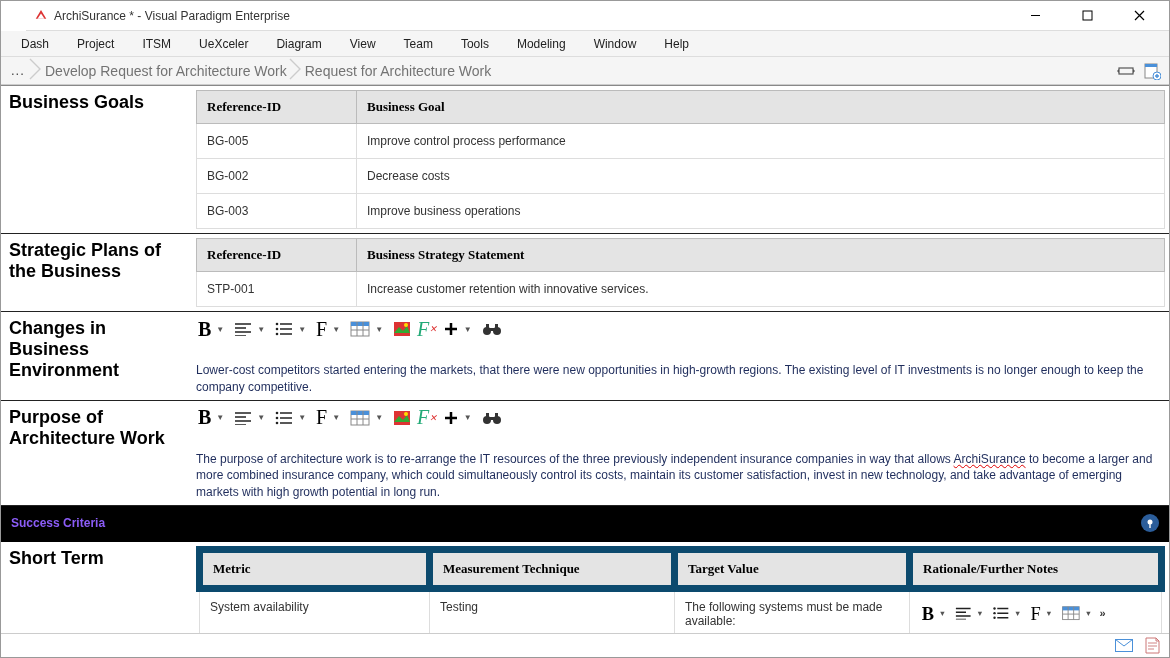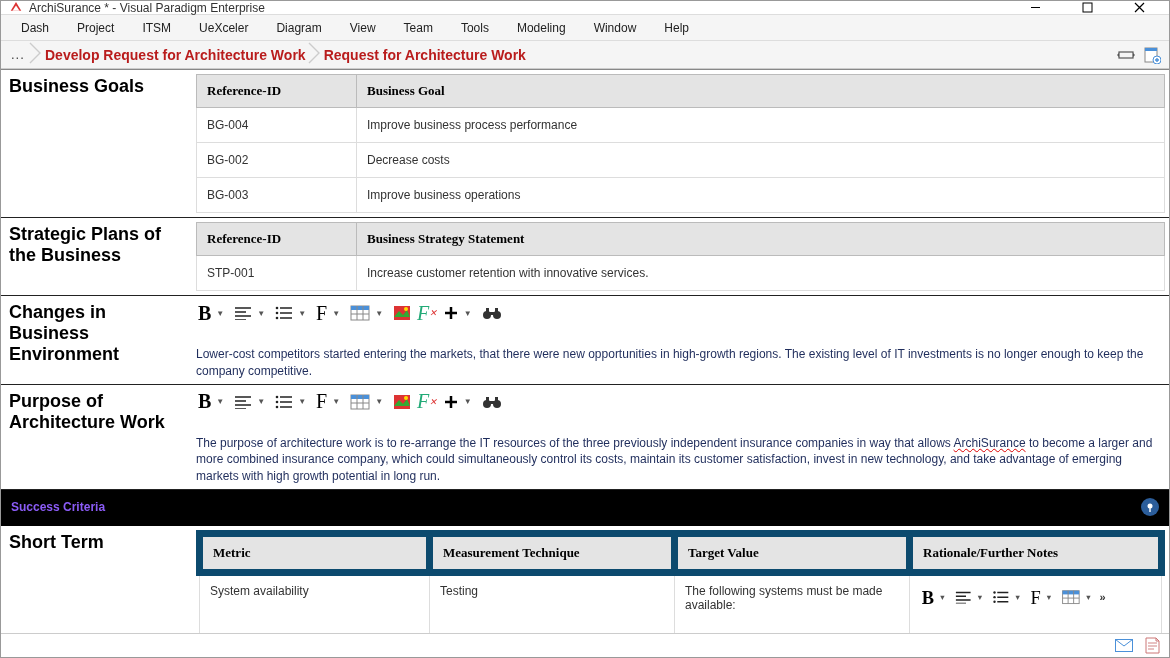--- a/index.html
+++ b/index.html
@@ -1,30 +1,30 @@
 <!DOCTYPE html>
 <html><head>
 <meta charset="utf-8">
 <style>
   * { box-sizing: border-box; margin: 0; padding: 0; font-family: "Segoe UI", Tahoma, sans-serif; }
   body { width: 1170px; height: 658px; background: #fff; overflow: hidden; border: 1px solid #999; display:flex; flex-direction:column; }
   
-  .titlebar { display:flex; align-items:center; height:14px; padding:0 8px; border-bottom:1px solid #ddd; }
+  .titlebar { display:flex; align-items:center; height:30px; padding:0 8px; border-bottom:1px solid #ddd;margin-left:25px; }
   .titlebar .logo { width:14px; height:14px; margin-right:6px; }
   .titlebar .title { font-size:12px; color:#333; flex:1; }
   .winbtns { display:flex; gap:8px; }
   .winbtn { width:44px; height:28px; display:flex; align-items:center; justify-content:center; cursor:pointer; color:#333; }
   .winbtn svg { width:11px; height:11px; }
   
   .menubar { display:flex; align-items:center; height:26px; background:#f5f5f5; border-bottom:1px solid #ddd; padding:0 6px; gap:0; }
   .menubar .item { font-size:12px; color:#222; padding:4px 14px; cursor:pointer; }
   
   .breadcrumb-bar { display:flex; align-items:center; height:28px; background:#f5f5f5; border-bottom:1px solid #ccc; padding:0 6px; }
   .bc-root { width:20px; font-size:13px; color:#444; cursor:pointer; padding:0 4px; letter-spacing:1px; }
-  .bc-item { display:flex; align-items:center; font-size:14px; color:#b91c1c; cursor:pointer;font-weight:bold; }
+  .bc-item { display:flex; align-items:center; font-size:14px; color:#737373; cursor:pointer; }
   .bc-chev { margin:0 2px; color:#bbb; }
   .bc-spacer { flex:1; }
   .bc-tool { width:22px; height:22px; display:flex; align-items:center; justify-content:center; cursor:pointer; margin-left:4px; }
   
   .content { flex:1; overflow-y:auto; position:relative; border-top:1px solid #888; }
   .content::-webkit-scrollbar { width:16px; }
   .content::-webkit-scrollbar-track { background:#f0f0f0; }
   .content::-webkit-scrollbar-thumb { background:#c8c8c8; border:1px solid #bbb; }
   
   .section-row { display:flex; border-bottom:1px solid #222; }
@@ -136,22 +136,22 @@
   <div class="section-row">
     <div class="section-label">Business Goals</div>
     <div class="section-body">
       <table class="data">
         <tbody>
             <tr>
           <th class="ref">Reference-ID</th>
           <th>Business Goal</th>
         </tr>
         <tr>
-              <td>BG-004</td>
-              <td>Improve business process performance</td>
+              <td>BG-005</td>
+              <td>Improve control process performance</td>
             </tr>
         <tr>
               <td>BG-002</td>
               <td>Decrease costs</td>
             </tr>
         <tr>
               <td>BG-003</td>
               <td>Improve business operations</td>
             </tr>
       </tbody>

